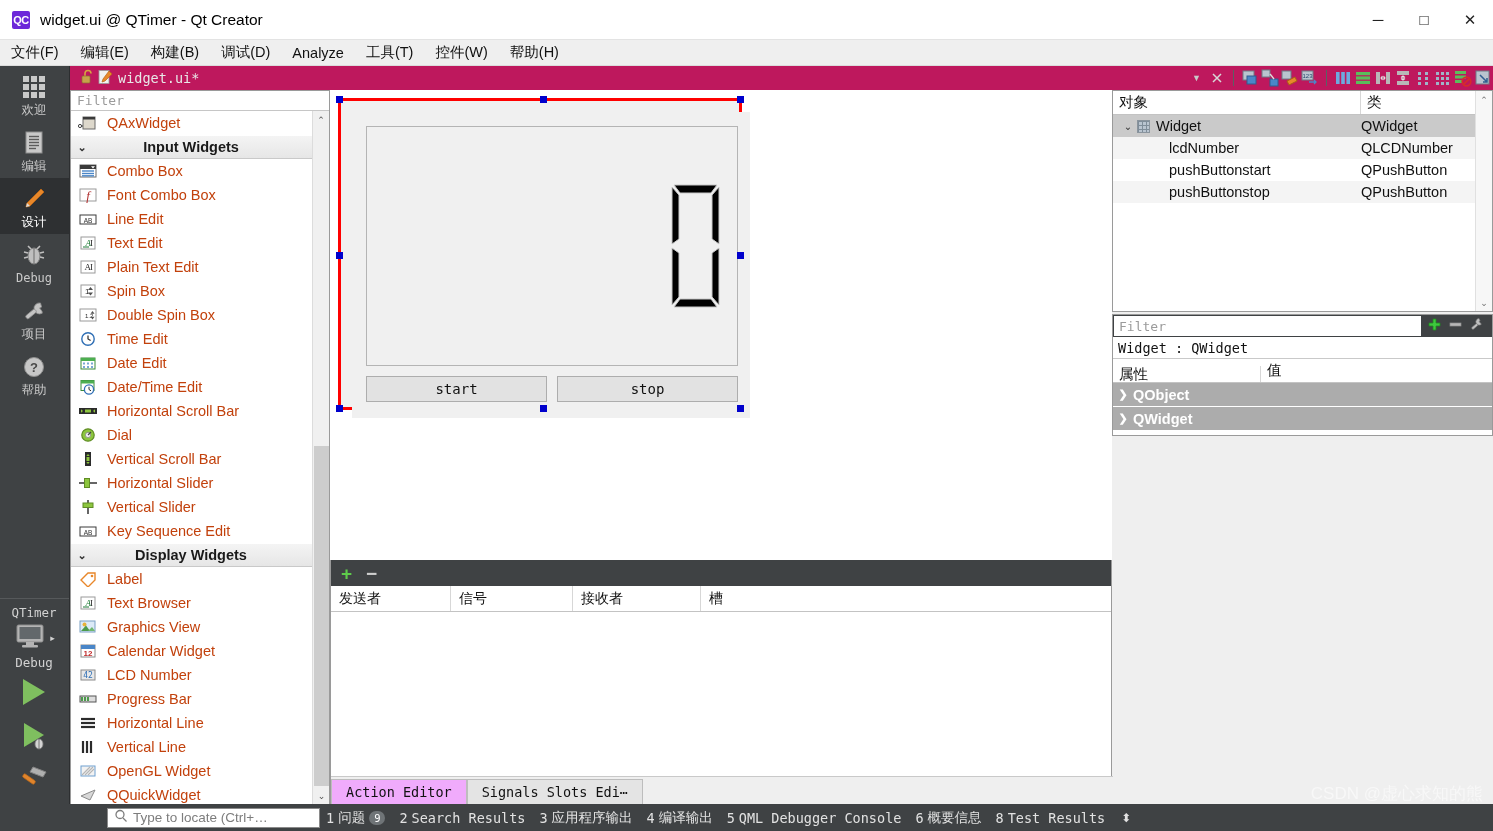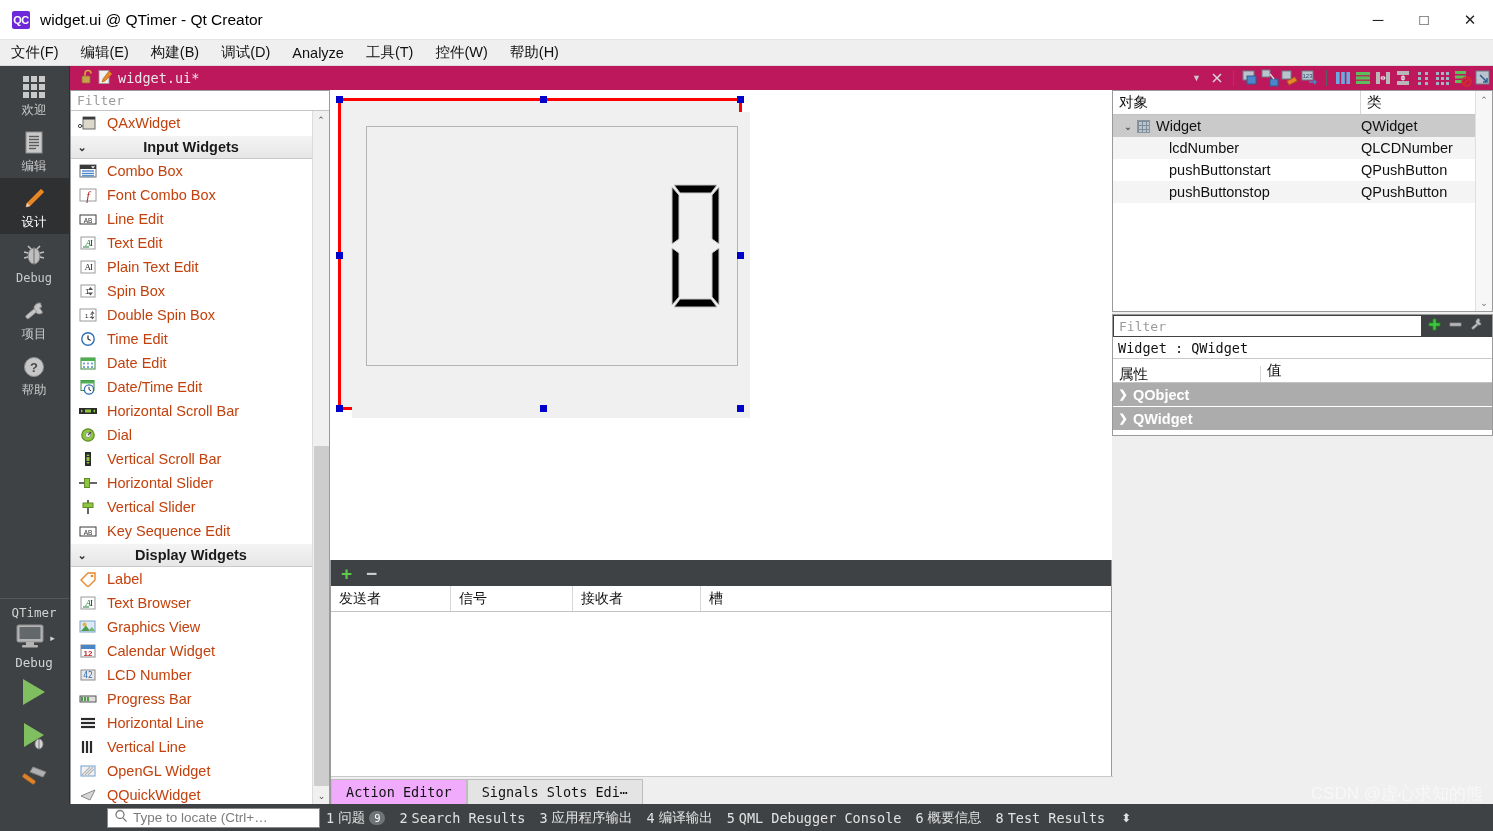--- a/index.html
+++ b/index.html
@@ -929,20 +929,24 @@
                 <polygon points="6,3 49,3 43,11 12,11" fill="#000000" stroke="#c8c8c8" stroke-width="1"></polygon>
                 <polygon points="4,5 11,13 11,57 4,62" fill="#000000" stroke="#c8c8c8" stroke-width="1"></polygon>
                 <polygon points="51,5 44,13 44,57 51,62" fill="#000000" stroke="#c8c8c8" stroke-width="1"></polygon>
                 <polygon points="4,66 11,71 11,115 4,123" fill="#000000" stroke="#c8c8c8" stroke-width="1"></polygon>
                 <polygon points="51,66 44,71 44,115 51,123" fill="#000000" stroke="#c8c8c8" stroke-width="1"></polygon>
                 <polygon points="6,125 49,125 43,117 12,117" fill="#000000" stroke="#c8c8c8" stroke-width="1"></polygon>
               </svg>
             </div>
           </div>
 
+          <div class="btn-row">
+            <div class="form-btn">start</div>
+            <div class="form-btn">stop</div>
+          </div>
         </div>
 
         <div class="handle" style="left:-5px;top:-5px;"></div>
         <div class="handle" style="left:199px;top:-5px;"></div>
         <div class="handle" style="right:-5px;top:-5px;"></div>
         <div class="handle" style="left:-5px;top:151px;"></div>
         <div class="handle" style="right:-5px;top:151px;"></div>
         <div class="handle" style="left:-5px;bottom:-5px;"></div>
         <div class="handle" style="left:199px;bottom:-5px;"></div>
         <div class="handle" style="right:-5px;bottom:-5px;"></div>

